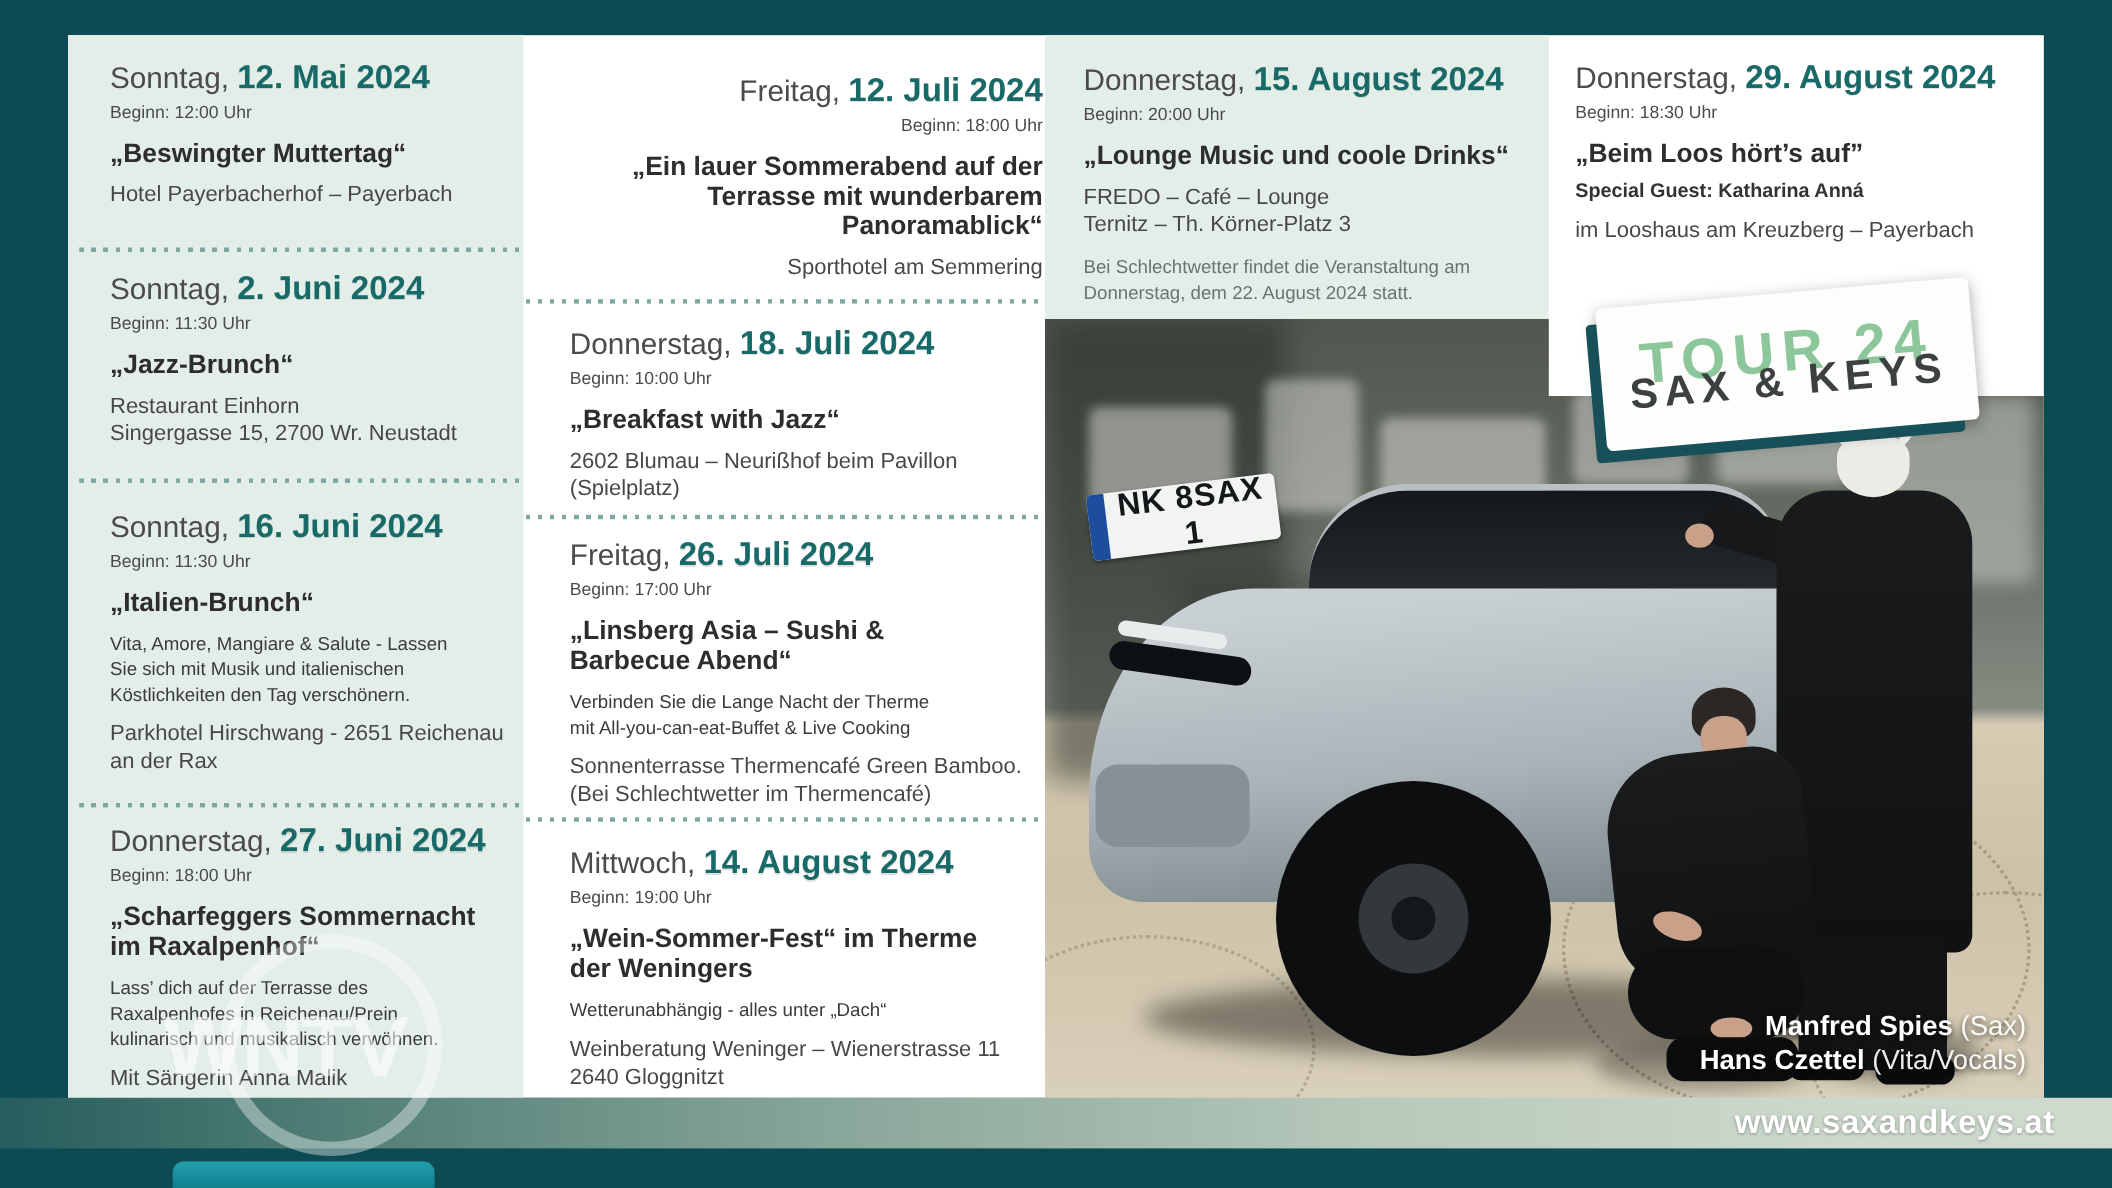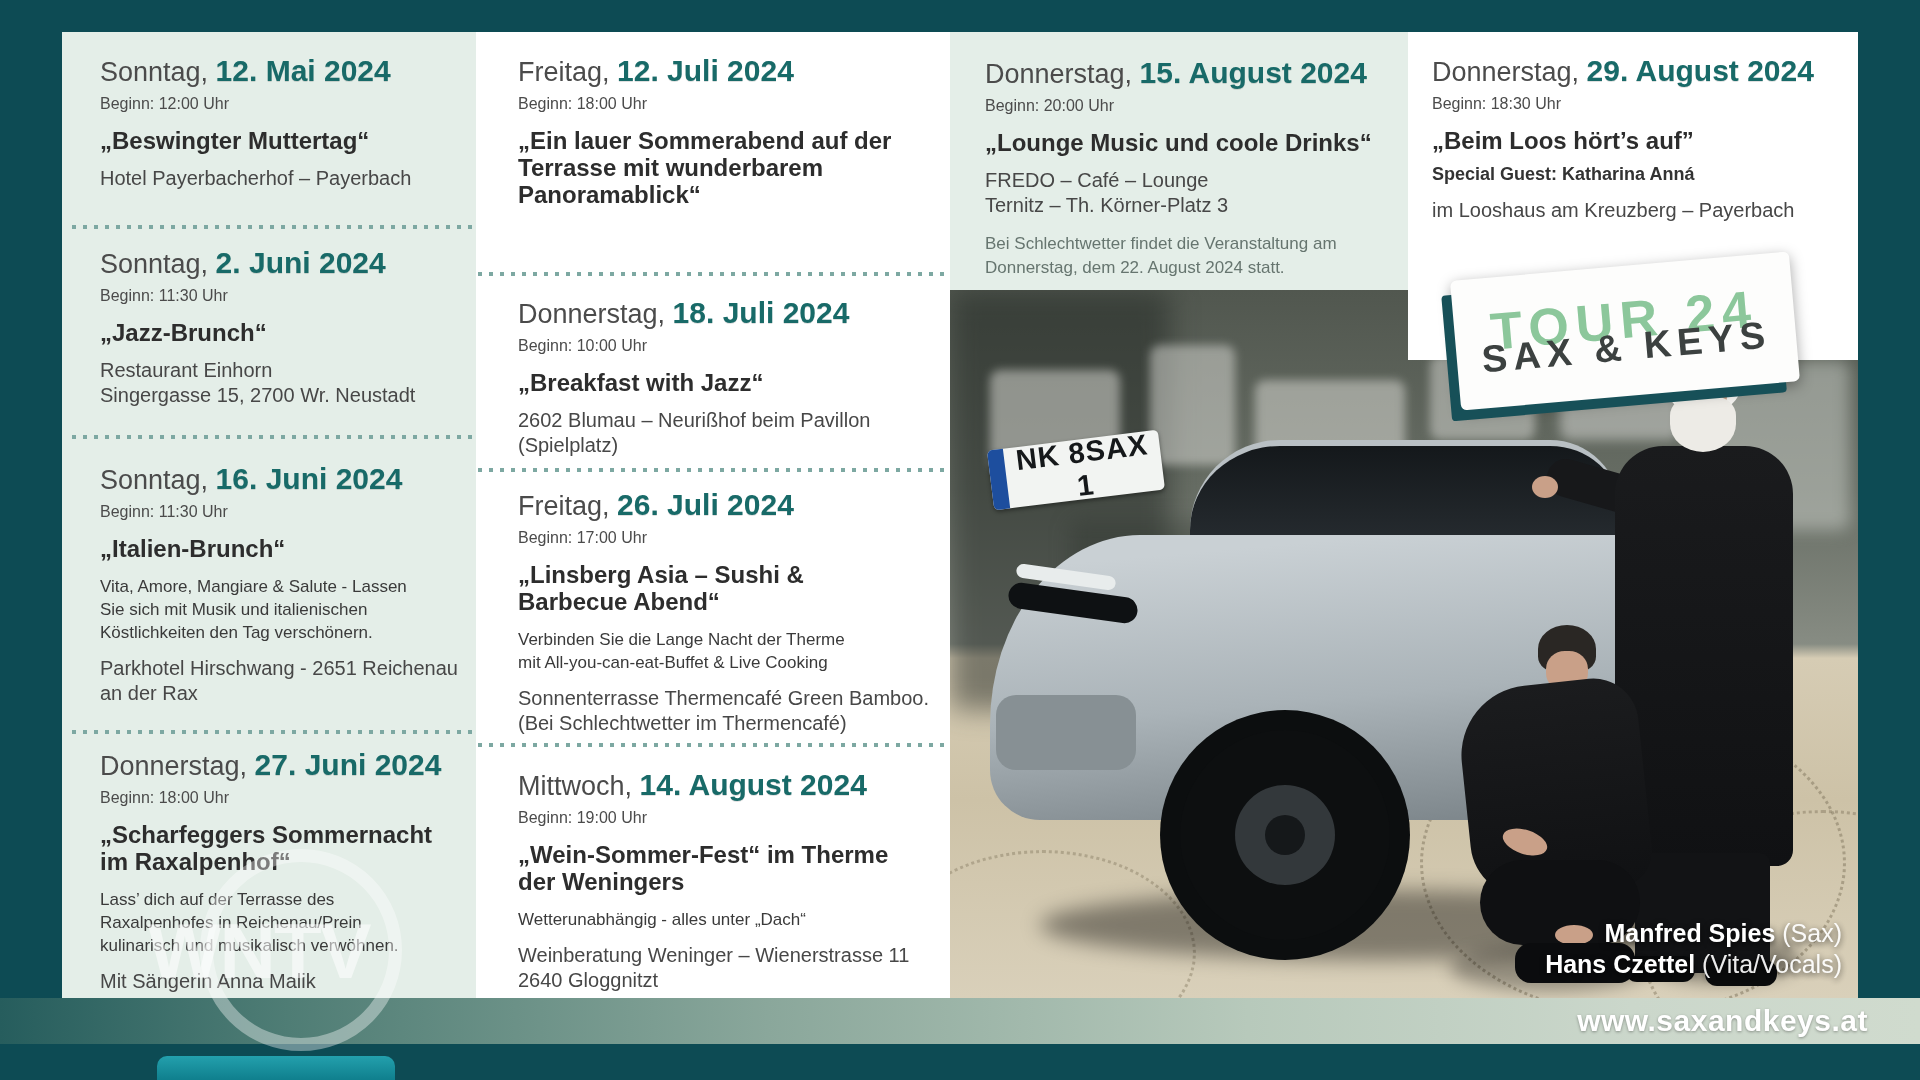--- a/index.html
+++ b/index.html
@@ -96,26 +96,27 @@
   <div class="dayline"><span class="day">Donnerstag,</span> <span class="date">27. Juni 2024</span></div>
   <div class="time">Beginn: 18:00 Uhr</div>
   <div class="title">„Scharfeggers Sommernacht
 im Raxalpenhof“</div>
   <div class="desc">Lass’ dich auf der Terrasse des
 Raxalpenhofes in Reichenau/Prein
 kulinarisch und musikalisch verwöhnen.</div>
   <div class="venue">Mit Sängerin Anna Malik</div>
 </div>
 
-<div class="event" style="left:518px;top:54px;width:430px;">
+<div class="event" style="left:518px;top:66px;width:430px;text-align:right;">
   <div class="dayline"><span class="day">Freitag,</span> <span class="date">12. Juli 2024</span></div>
   <div class="time">Beginn: 18:00 Uhr</div>
   <div class="title">„Ein lauer Sommerabend auf der
 Terrasse mit wunderbarem
 Panoramablick“</div>
+  <div class="venue">Sporthotel am Semmering</div>
 </div>
 <div class="abs sep" style="left:478px;top:272px;width:468px;"></div>
 
 <div class="event" style="left:518px;top:296px;width:430px;">
   <div class="dayline"><span class="day">Donnerstag,</span> <span class="date">18. Juli 2024</span></div>
   <div class="time">Beginn: 10:00 Uhr</div>
   <div class="title">„Breakfast with Jazz“</div>
   <div class="venue">2602 Blumau – Neurißhof beim Pavillon
 (Spielplatz)</div>
 </div>

